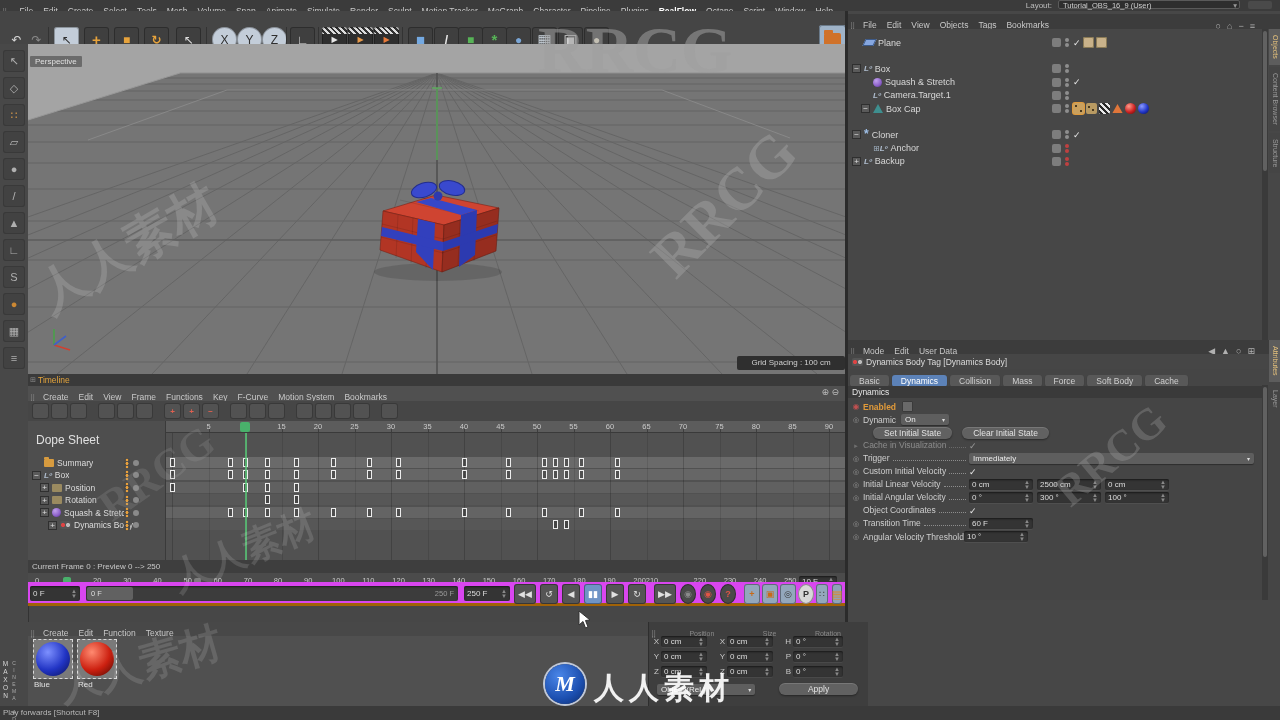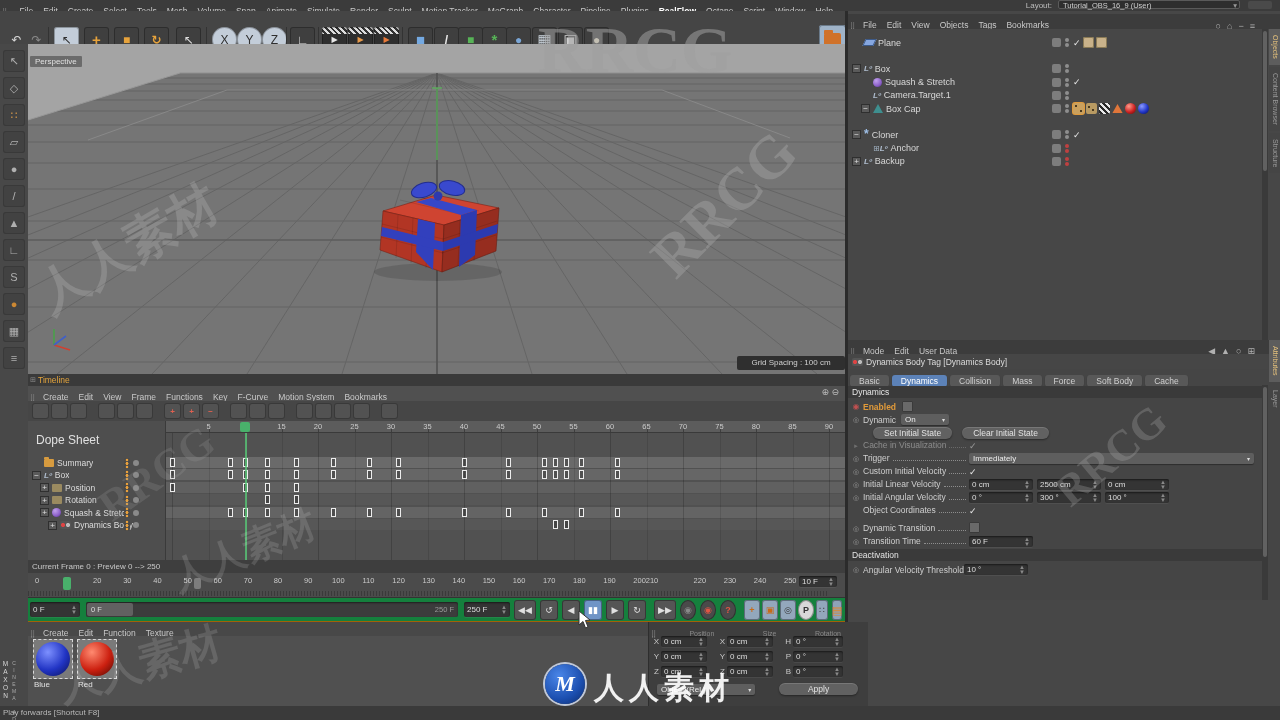--- a/index.html
+++ b/index.html
@@ -527,40 +527,31 @@
           </span>
         </div>
         <div class="amrow ">
           <span class="aicon"></span>
           <span class="alab fixed">
             <span style="white-space:nowrap">Object Coordinates</span>
             <span class="dots"></span>
           </span>
           <span class="chk">✓</span>
         </div>
-        <div class="amrow " style="margin-top:5px">
-          <span class="aicon">◎</span>
-          <span class="alab fixed">
-            <span style="white-space:nowrap">Dynamic Transition</span>
-            <span class="dots"></span>
-          </span>
-          <span class="chk"><span class="cbx" style="display:inline-block"></span></span>
-        </div>
         <div class="amrow ">
           <span class="aicon">◎</span>
           <span class="alab fixed">
             <span style="white-space:nowrap">Transition Time</span>
             <span class="dots"></span>
           </span>
           <span class="fld" style="width:64px;margin-right:4px">
             <span>60 F</span>
             <span class="st">▲<br>▼</span>
           </span>
         </div>
-        <div class="sect">Deactivation</div>
         <div class="amrow ">
           <span class="aicon">◎</span>
           <span class="alab ">
             <span style="white-space:nowrap">Angular Velocity Threshold</span>
           </span>
           <span class="fld" style="width:64px;margin-right:4px">
             <span>10 °</span>
             <span class="st">▲<br>▼</span>
           </span>
         </div>
@@ -829,21 +820,21 @@
       <span class="rnum" style="left:611.6px;top:3px">200</span>
       <span class="rnum" style="left:624px;top:3px">210</span>
       <span class="rnum" style="left:671.86px;top:3px">220</span>
       <span class="rnum" style="left:701.99px;top:3px">230</span>
       <span class="rnum" style="left:732.12px;top:3px">240</span>
       <span class="rnum" style="left:762.25px;top:3px">250</span>
       <span class="abs" style="left:35.129999999999995px;top:4px;width:8px;height:13px;background:#49b06b;border-radius:2px"></span>
       <span class="abs" style="left:165.689px;top:5px;width:7px;height:11px;background:#8a8a8a;border-radius:2px;opacity:.8"></span>
     </div>
 
-  <div class="abs" style="left:28px;top:598px;width:817px;height:24px;background:#15803d;border-bottom:1px solid #a16207;box-sizing:border-box" id="transport">
+  <div class="abs" style="left:28px;top:582px;width:817px;height:24px;background:#d946ef;border-bottom:3px solid #a16207;box-sizing:border-box" id="transport">
     <div class="abs fld" style="left:2px;top:4px;width:50px;height:15px">
         <span>0 F</span>
         <span class="st">▲<br>▼</span>
       </div>
     <div class="abs" style="left:58px;top:4px;width:372px;height:15px;background:#3c3c3c;border-radius:2px;box-shadow:inset 0 1px 2px rgba(0,0,0,.5)">
       <div class="abs" style="left:1px;top:1px;width:46px;height:13px;background:#616161;border-radius:2px;font-size:7.5px;color:#ddd;line-height:13px;padding-left:4px;box-sizing:border-box"><span>0 F</span></div>
       <div class="abs" style="right:4px;top:1px;font-size:7.5px;color:#9a9a9a;line-height:13px"><span>250 F</span></div>
     </div>
     <div class="abs fld" style="left:436px;top:4px;width:46px;height:15px">
         <span>250 F</span>

